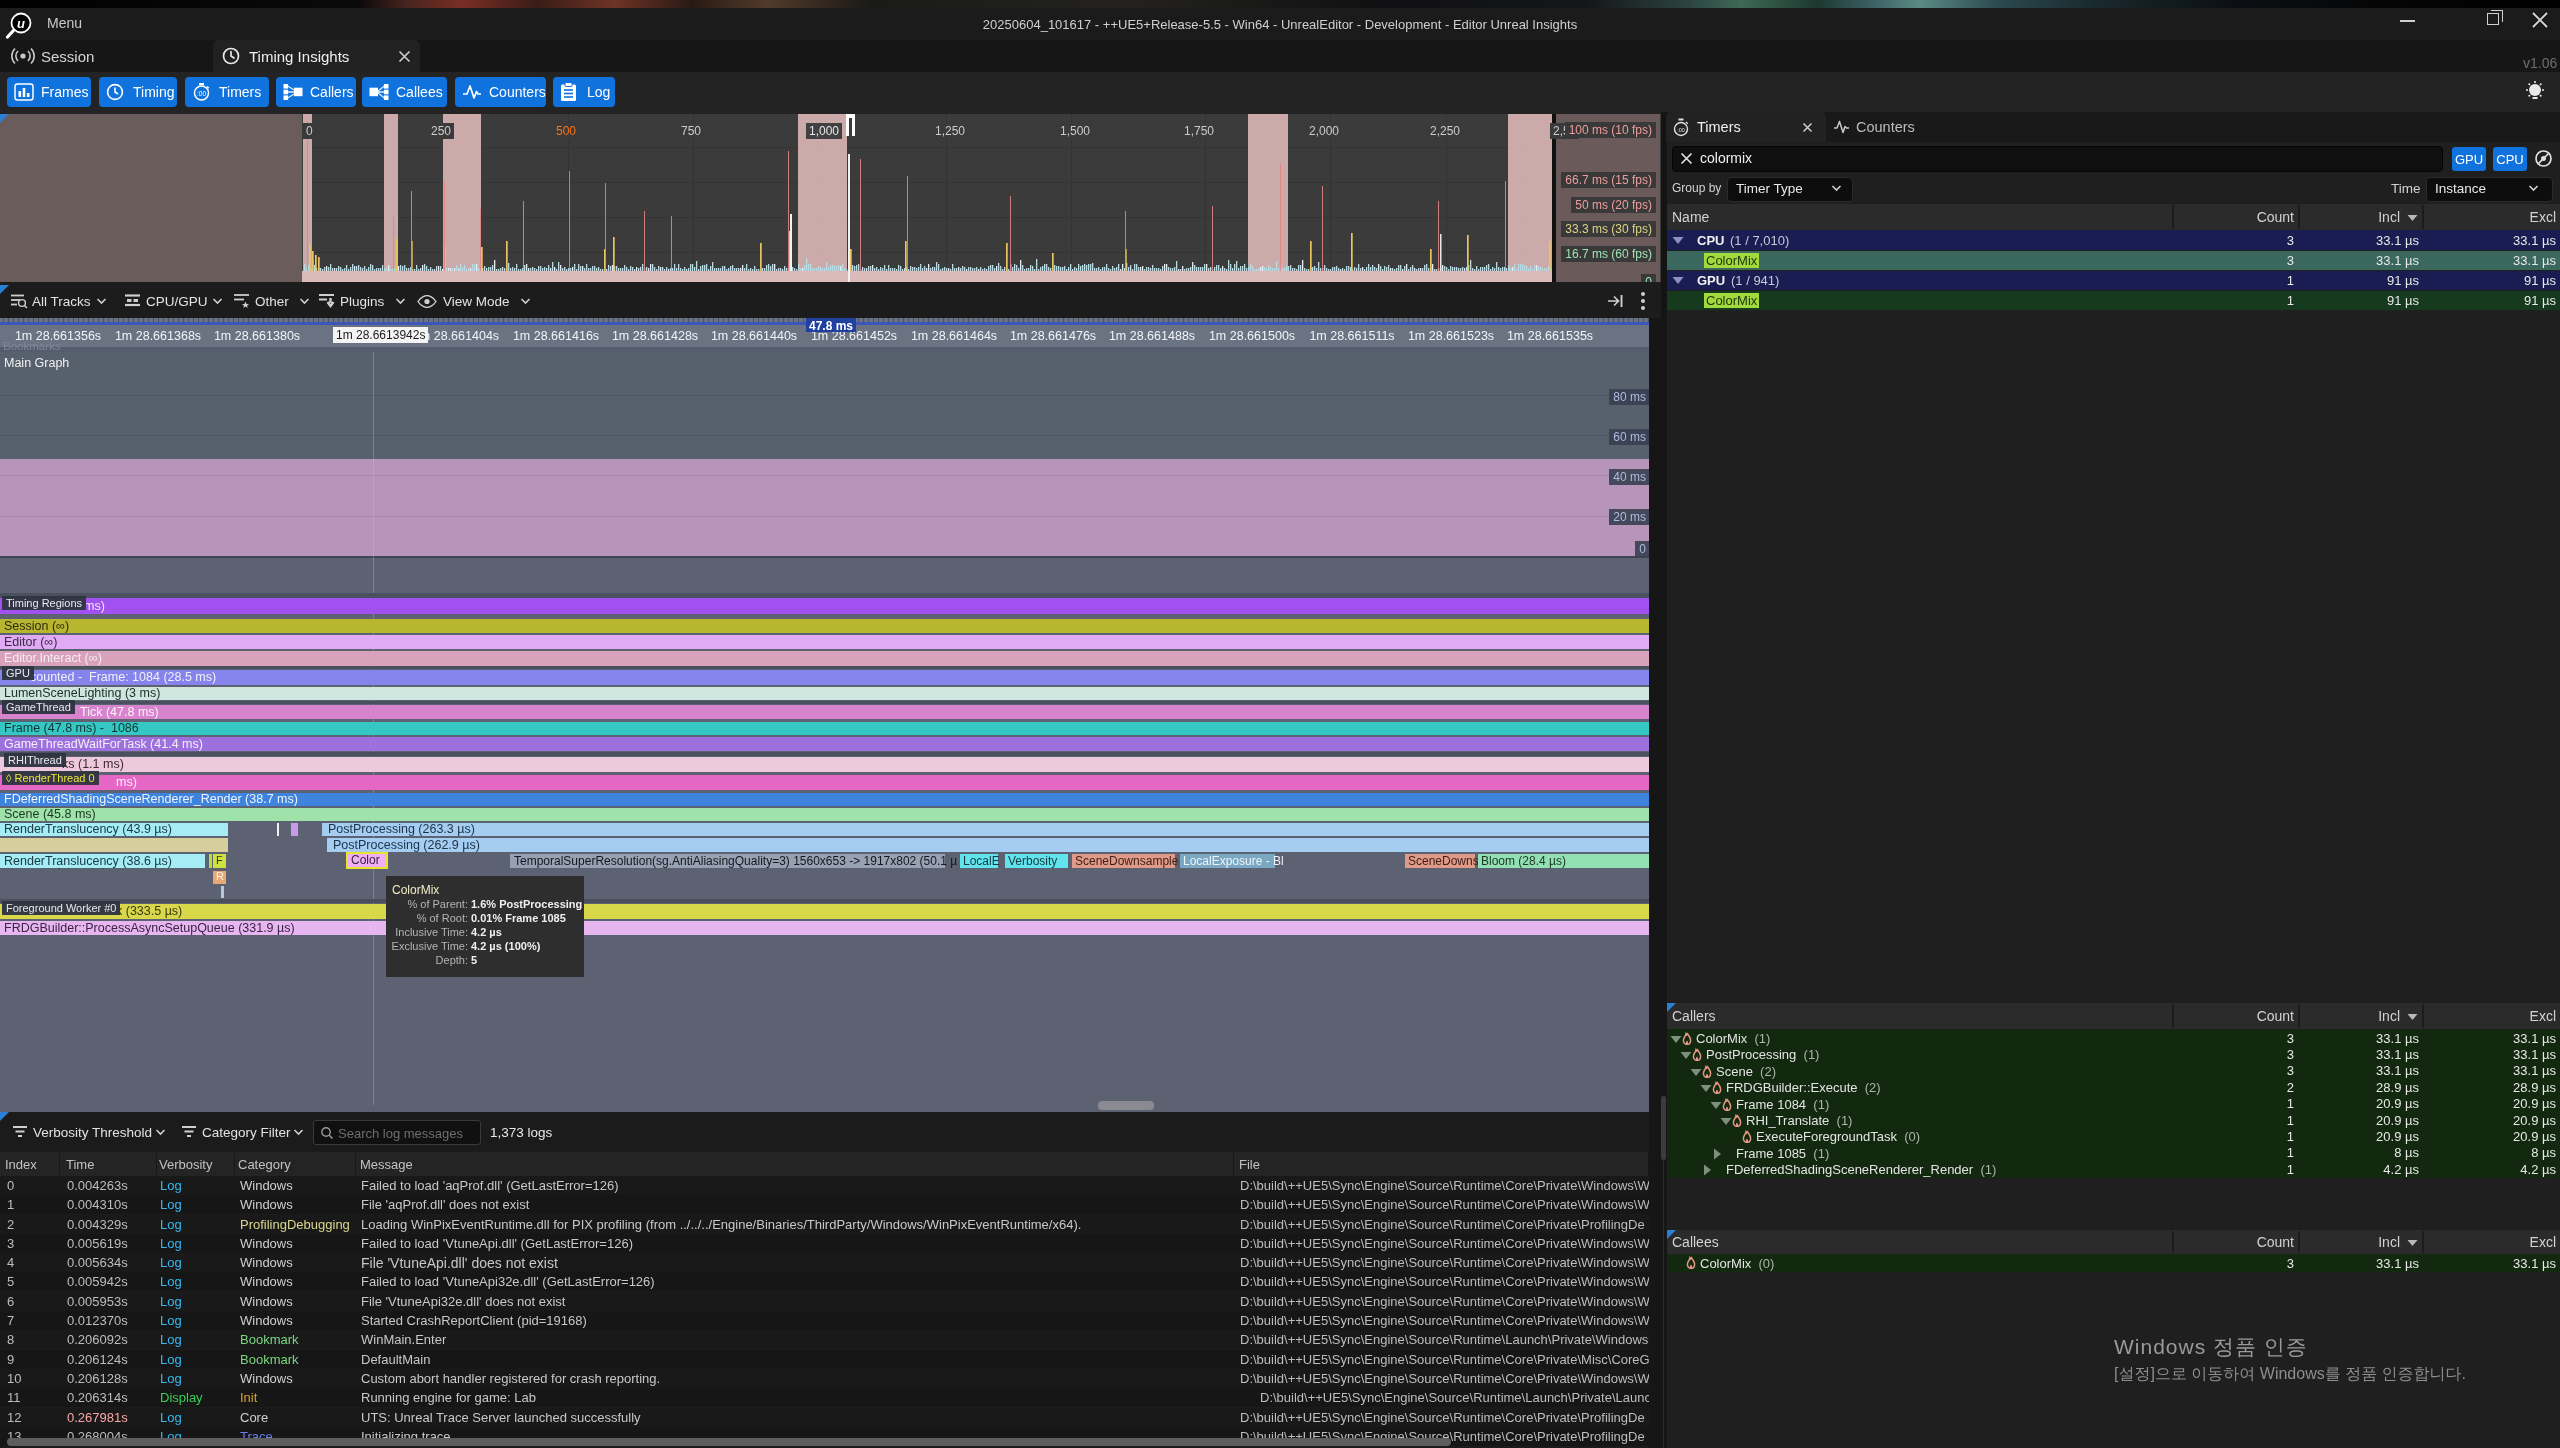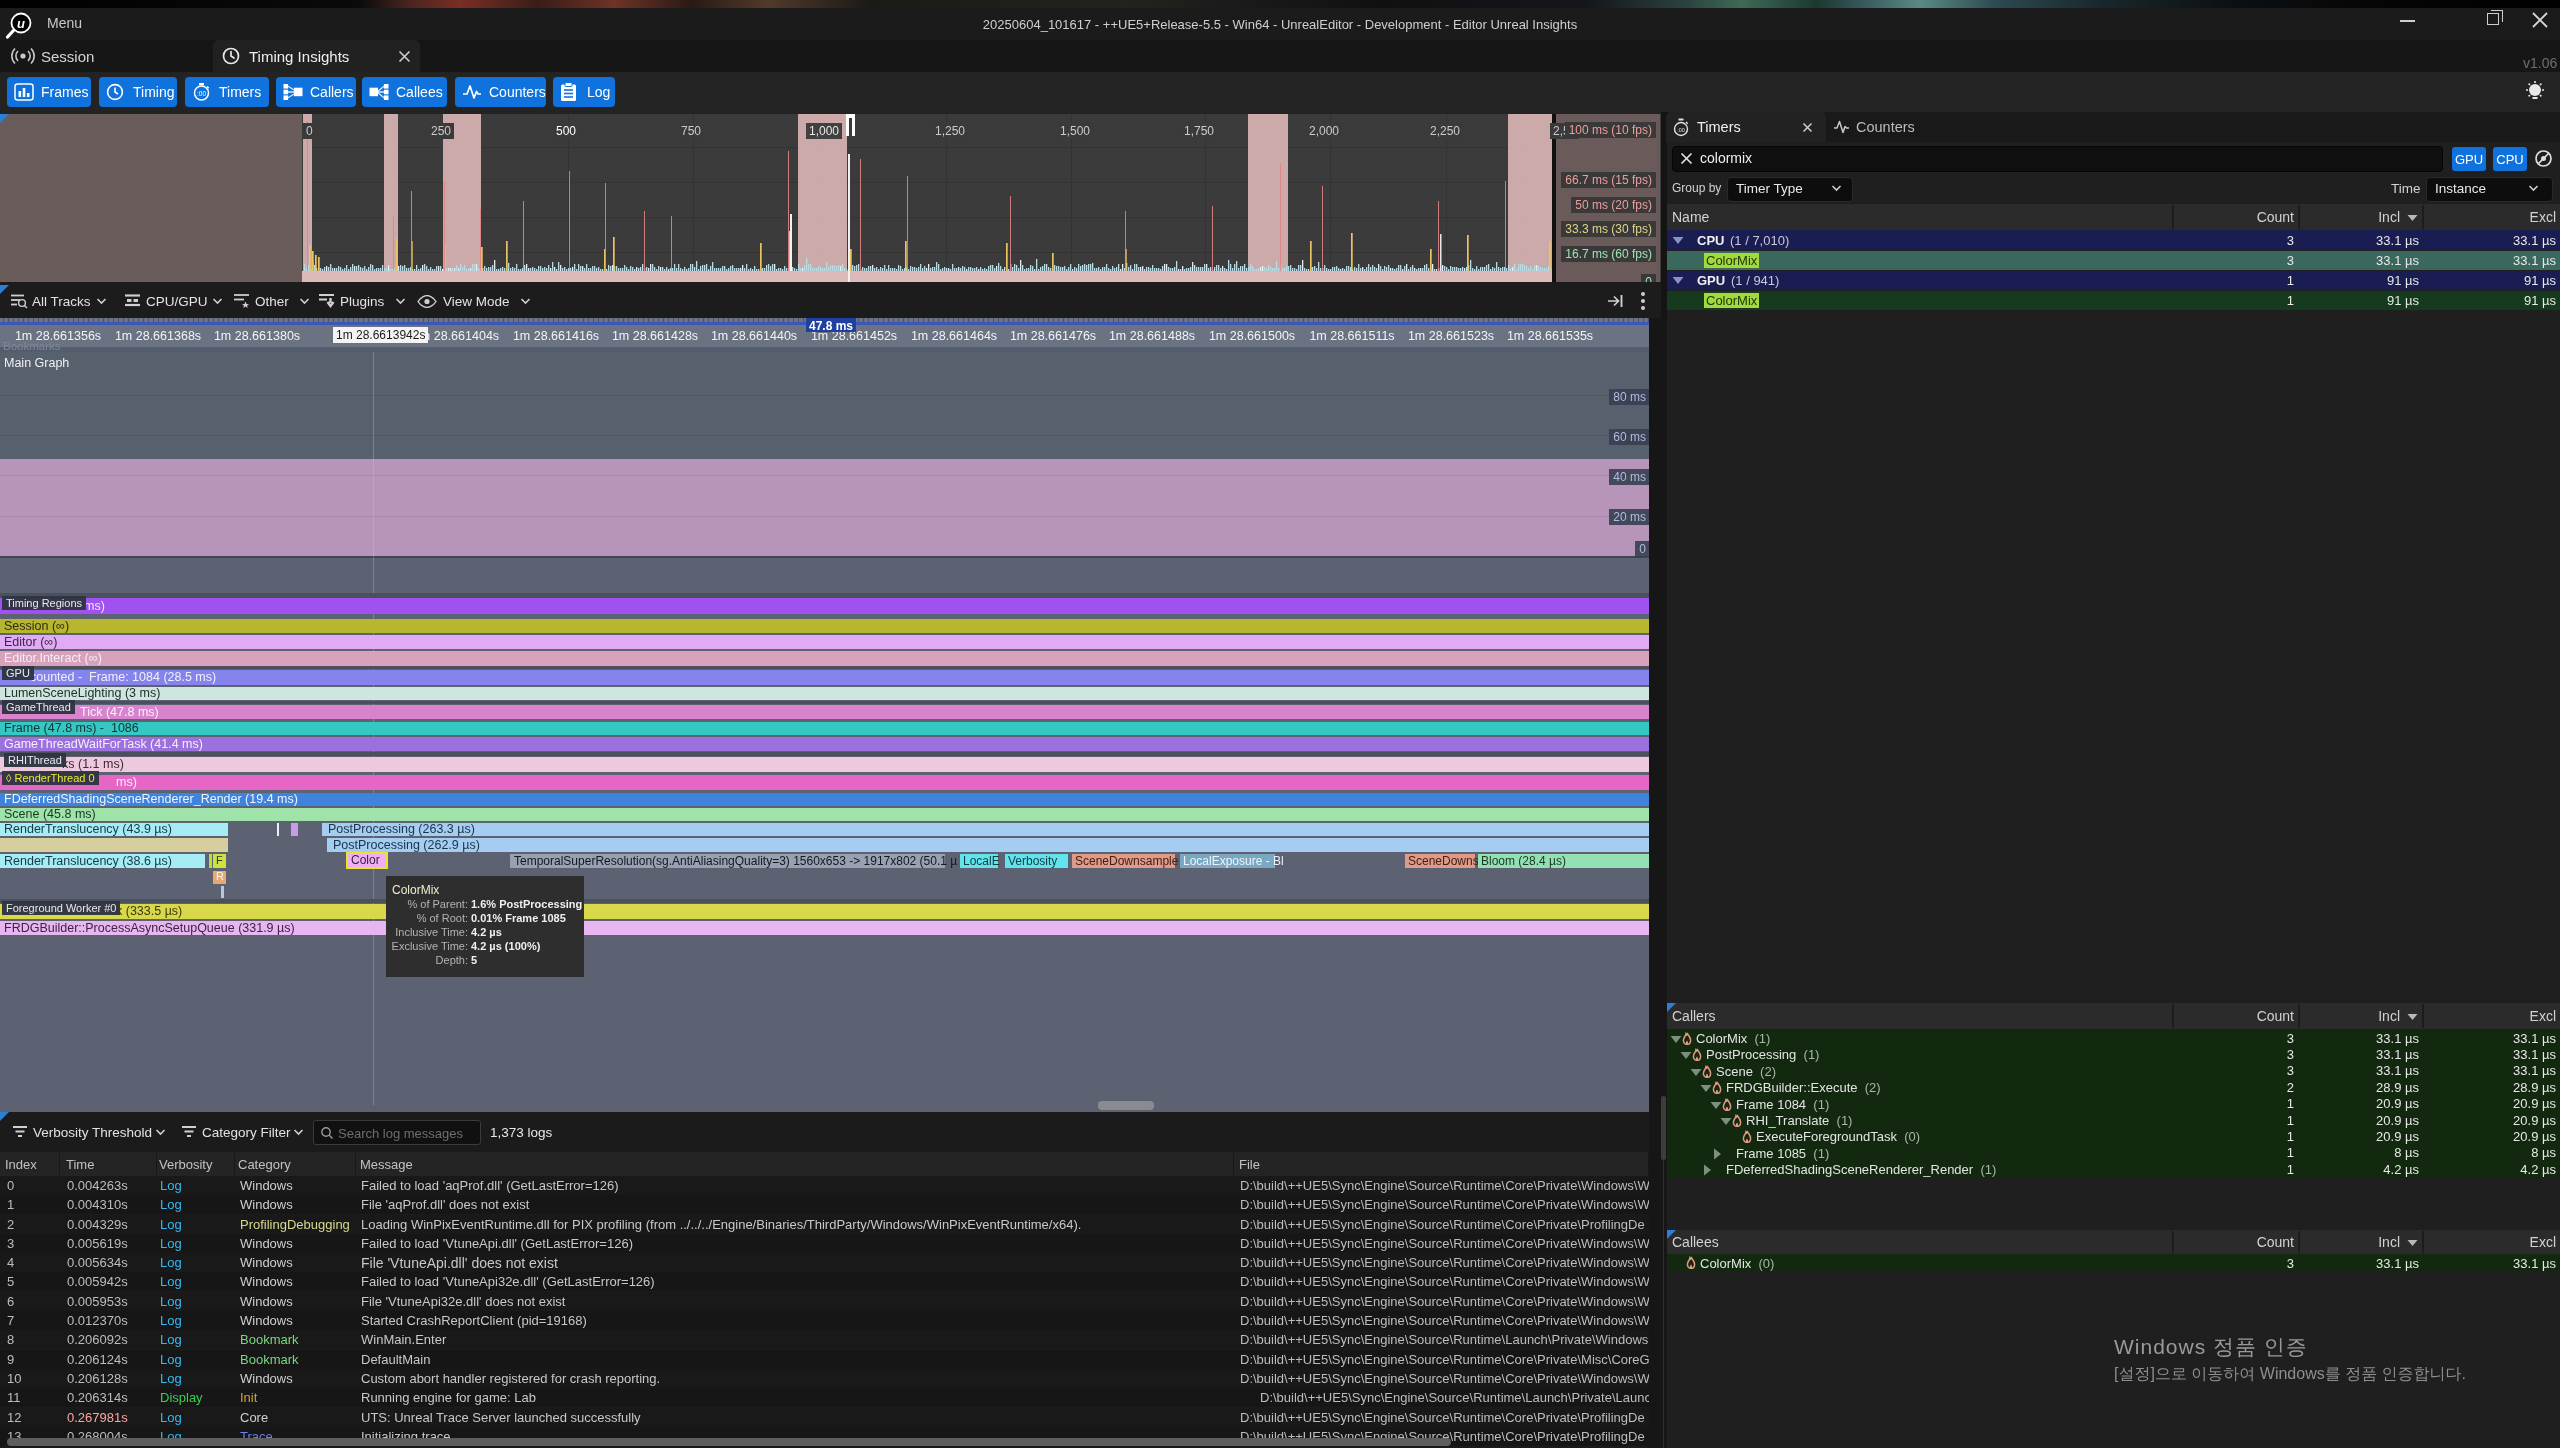--- a/index.html
+++ b/index.html
@@ -796,21 +796,21 @@
     <rect x="1280" y="49" width="1" height="108" fill="#e08484" opacity="0.9"></rect>
     <rect x="1322" y="72" width="1" height="85" fill="#e08484" opacity="0.9"></rect>
     <rect x="1438" y="87" width="1" height="70" fill="#e08484" opacity="0.9"></rect>
     <rect x="1505" y="67" width="1" height="90" fill="#e08484" opacity="0.9"></rect>
     <rect x="790" y="100" width="2" height="57" fill="#f2f2f2"></rect>
     <rect x="848" y="40" width="2" height="128" fill="#f0f0f0"></rect>
     <rect x="1440" y="120" width="1.5" height="37" fill="#e8e8e8"></rect>
   </svg>
 <div class="txt" style="left:303px;top:123px;background:#3a3a3a;color:#cccccc;font-size:12px;padding:1px 3px;">0</div>
 <div class="txt" style="left:428px;top:123px;background:#3a3a3a;color:#cccccc;font-size:12px;padding:1px 3px;">250</div>
-<div class="txt" style="left:553px;top:123px;background:#3a3a3a;color:#ffffff;font-size:12px;padding:1px 3px;">500</div>
+<div class="txt" style="left:553px;top:123px;background:#3a3a3a;color:#f97316;font-size:12px;padding:1px 3px;">500</div>
 <div class="txt" style="left:678px;top:123px;background:#3a3a3a;color:#cccccc;font-size:12px;padding:1px 3px;">750</div>
 <div class="txt" style="left:806px;top:123px;background:#414141;color:#e8e8e8;font-size:12px;padding:1px 3px;">1,000</div>
 <div class="txt" style="left:932px;top:123px;background:#3a3a3a;color:#cccccc;font-size:12px;padding:1px 3px;">1,250</div>
 <div class="txt" style="left:1057px;top:123px;background:#3a3a3a;color:#cccccc;font-size:12px;padding:1px 3px;">1,500</div>
 <div class="txt" style="left:1181px;top:123px;background:#3a3a3a;color:#cccccc;font-size:12px;padding:1px 3px;">1,750</div>
 <div class="txt" style="left:1306px;top:123px;background:#3a3a3a;color:#cccccc;font-size:12px;padding:1px 3px;">2,000</div>
 <div class="txt" style="left:1427px;top:123px;background:#3a3a3a;color:#cccccc;font-size:12px;padding:1px 3px;">2,250</div>
 <div class="txt" style="left:1550px;top:123px;background:#3a3a3a;color:#cccccc;font-size:12px;padding:1px 3px;">2,50</div>
 <div class="ab" style="left:846px;top:114px;width:9px;height:4px;background:#fff;"></div>
 <div class="ab" style="left:846px;top:114px;width:2.5px;height:22px;background:#fff;"></div>
@@ -1271,21 +1271,21 @@
 <div class="txt" style="left:80px;top:705px;font-size:12.5px;font-weight:normal;color:#fbf2fa;">Tick (47.8 ms)</div>
 <div class="ab" style="left:0px;top:722px;width:1649px;height:13px;background:#35c7c3;overflow:hidden;"></div>
 <div class="txt" style="left:4px;top:721px;font-size:12.5px;font-weight:normal;color:#103432;">Frame (47.8 ms) -&nbsp; 1086</div>
 <div class="ab" style="left:0px;top:737px;width:1649px;height:14px;background:#9c70dd;overflow:hidden;"></div>
 <div class="txt" style="left:4px;top:737px;font-size:12.5px;font-weight:normal;color:#f4eefc;">GameThreadWaitForTask (41.4 ms)</div>
 <div class="ab" style="left:0px;top:757px;width:1649px;height:15px;background:#eec9dd;overflow:hidden;"></div>
 <div class="txt" style="left:62px;top:757px;font-size:12.5px;font-weight:normal;color:#3c2a34;">ks (1.1 ms)</div>
 <div class="ab" style="left:0px;top:775px;width:1649px;height:15px;background:#e566c4;overflow:hidden;"></div>
 <div class="txt" style="left:116px;top:775px;font-size:12.5px;font-weight:normal;color:#fbeef8;">ms)</div>
 <div class="ab" style="left:0px;top:793px;width:1649px;height:13px;background:#3e84de;overflow:hidden;"></div>
-<div class="txt" style="left:4px;top:792px;font-size:12.5px;font-weight:normal;color:#eef4fc;">FDeferredShadingSceneRenderer_Render (19.4 ms)</div>
+<div class="txt" style="left:4px;top:792px;font-size:12.5px;font-weight:normal;color:#eef4fc;">FDeferredShadingSceneRenderer_Render (38.7 ms)</div>
 <div class="ab" style="left:0px;top:808px;width:1649px;height:13px;background:#9fe3ab;overflow:hidden;"></div>
 <div class="txt" style="left:4px;top:807px;font-size:12.5px;font-weight:normal;color:#1c3622;">Scene (45.8 ms)</div>
 <div class="ab" style="left:0px;top:823px;width:228px;height:13px;background:#a5ecf5;overflow:hidden;"></div>
 <div class="txt" style="left:4px;top:822px;font-size:12.5px;font-weight:normal;color:#173a40;">RenderTranslucency (43.9 µs)</div>
 <div class="ab" style="left:277px;top:823px;width:2px;height:13px;background:#f0f0f0;"></div>
 <div class="ab" style="left:291px;top:823px;width:7px;height:13px;background:#c89ae8;"></div>
 <div class="ab" style="left:322px;top:823px;width:1327px;height:13px;background:#a5cdf2;overflow:hidden;"></div>
 <div class="txt" style="left:328px;top:822px;font-size:12.5px;font-weight:normal;color:#1c3348;">PostProcessing (263.3 µs)</div>
 <div class="ab" style="left:0px;top:838px;width:228px;height:14px;background:#d6cf9d;overflow:hidden;"></div>
 <div class="txt" style="left:4px;top:838px;font-size:10px;font-weight:normal;color:#3a3518;margin-top:20px;">Translucency (43.6 µs)</div>

